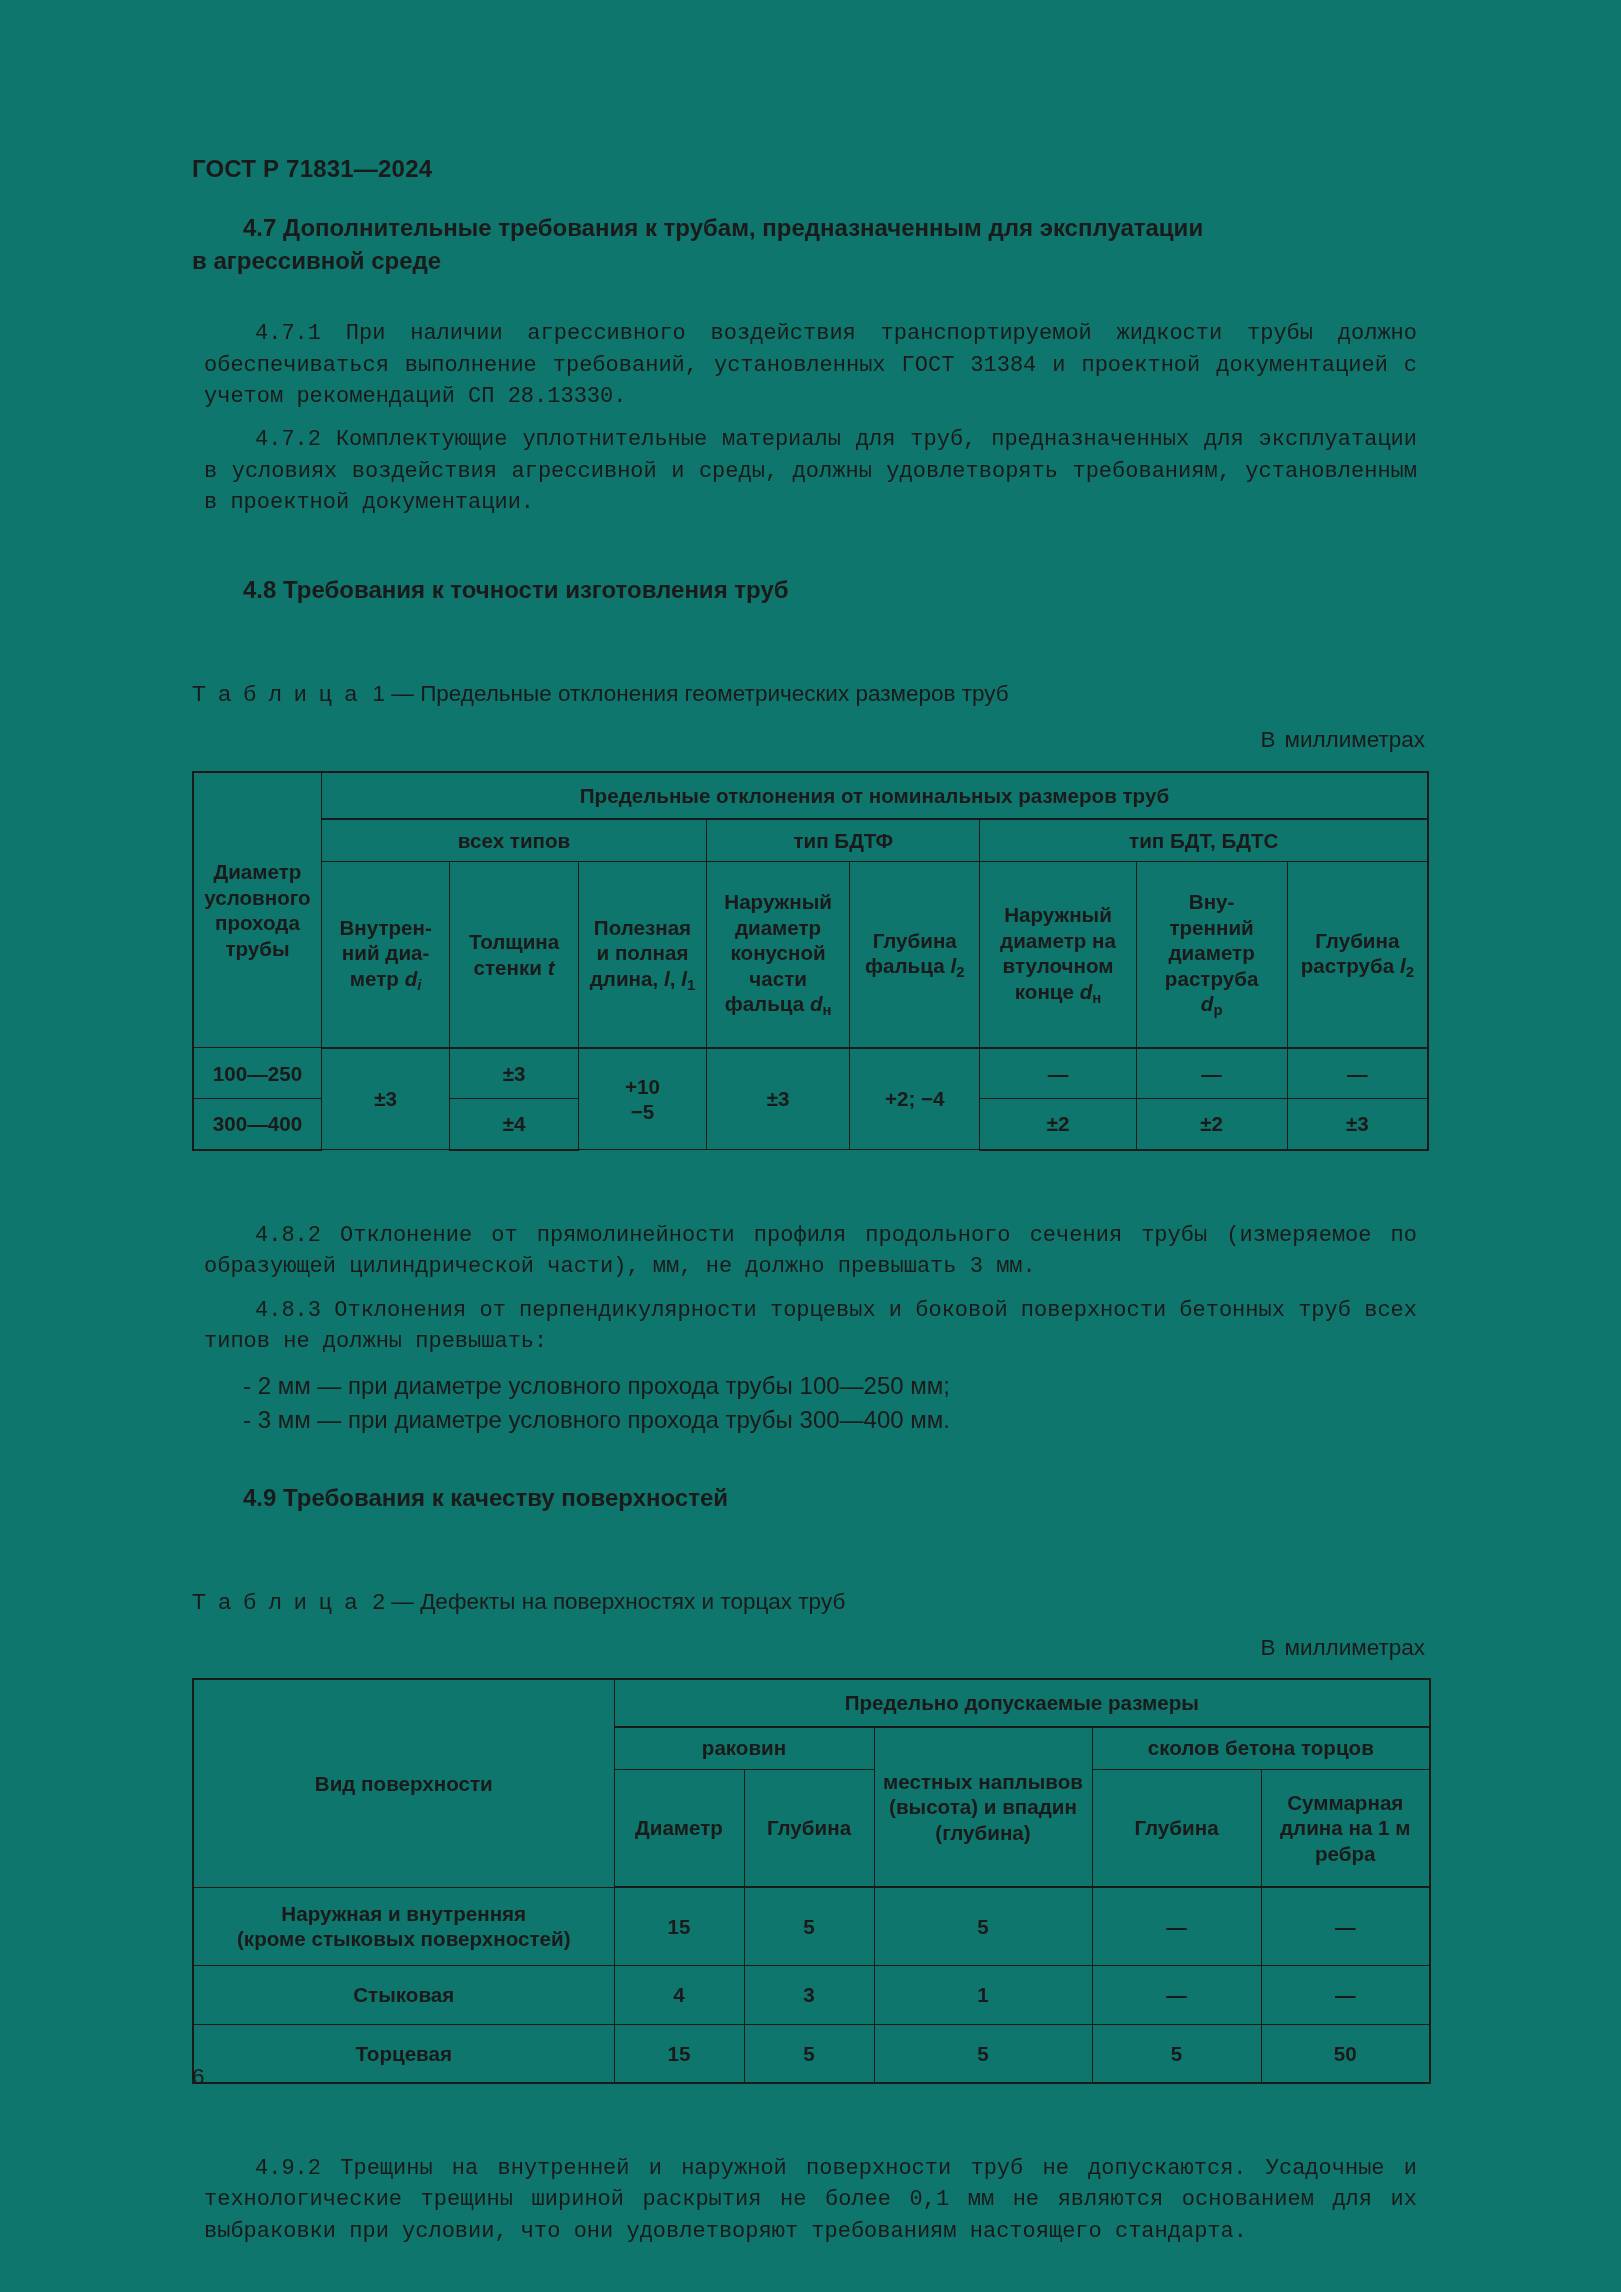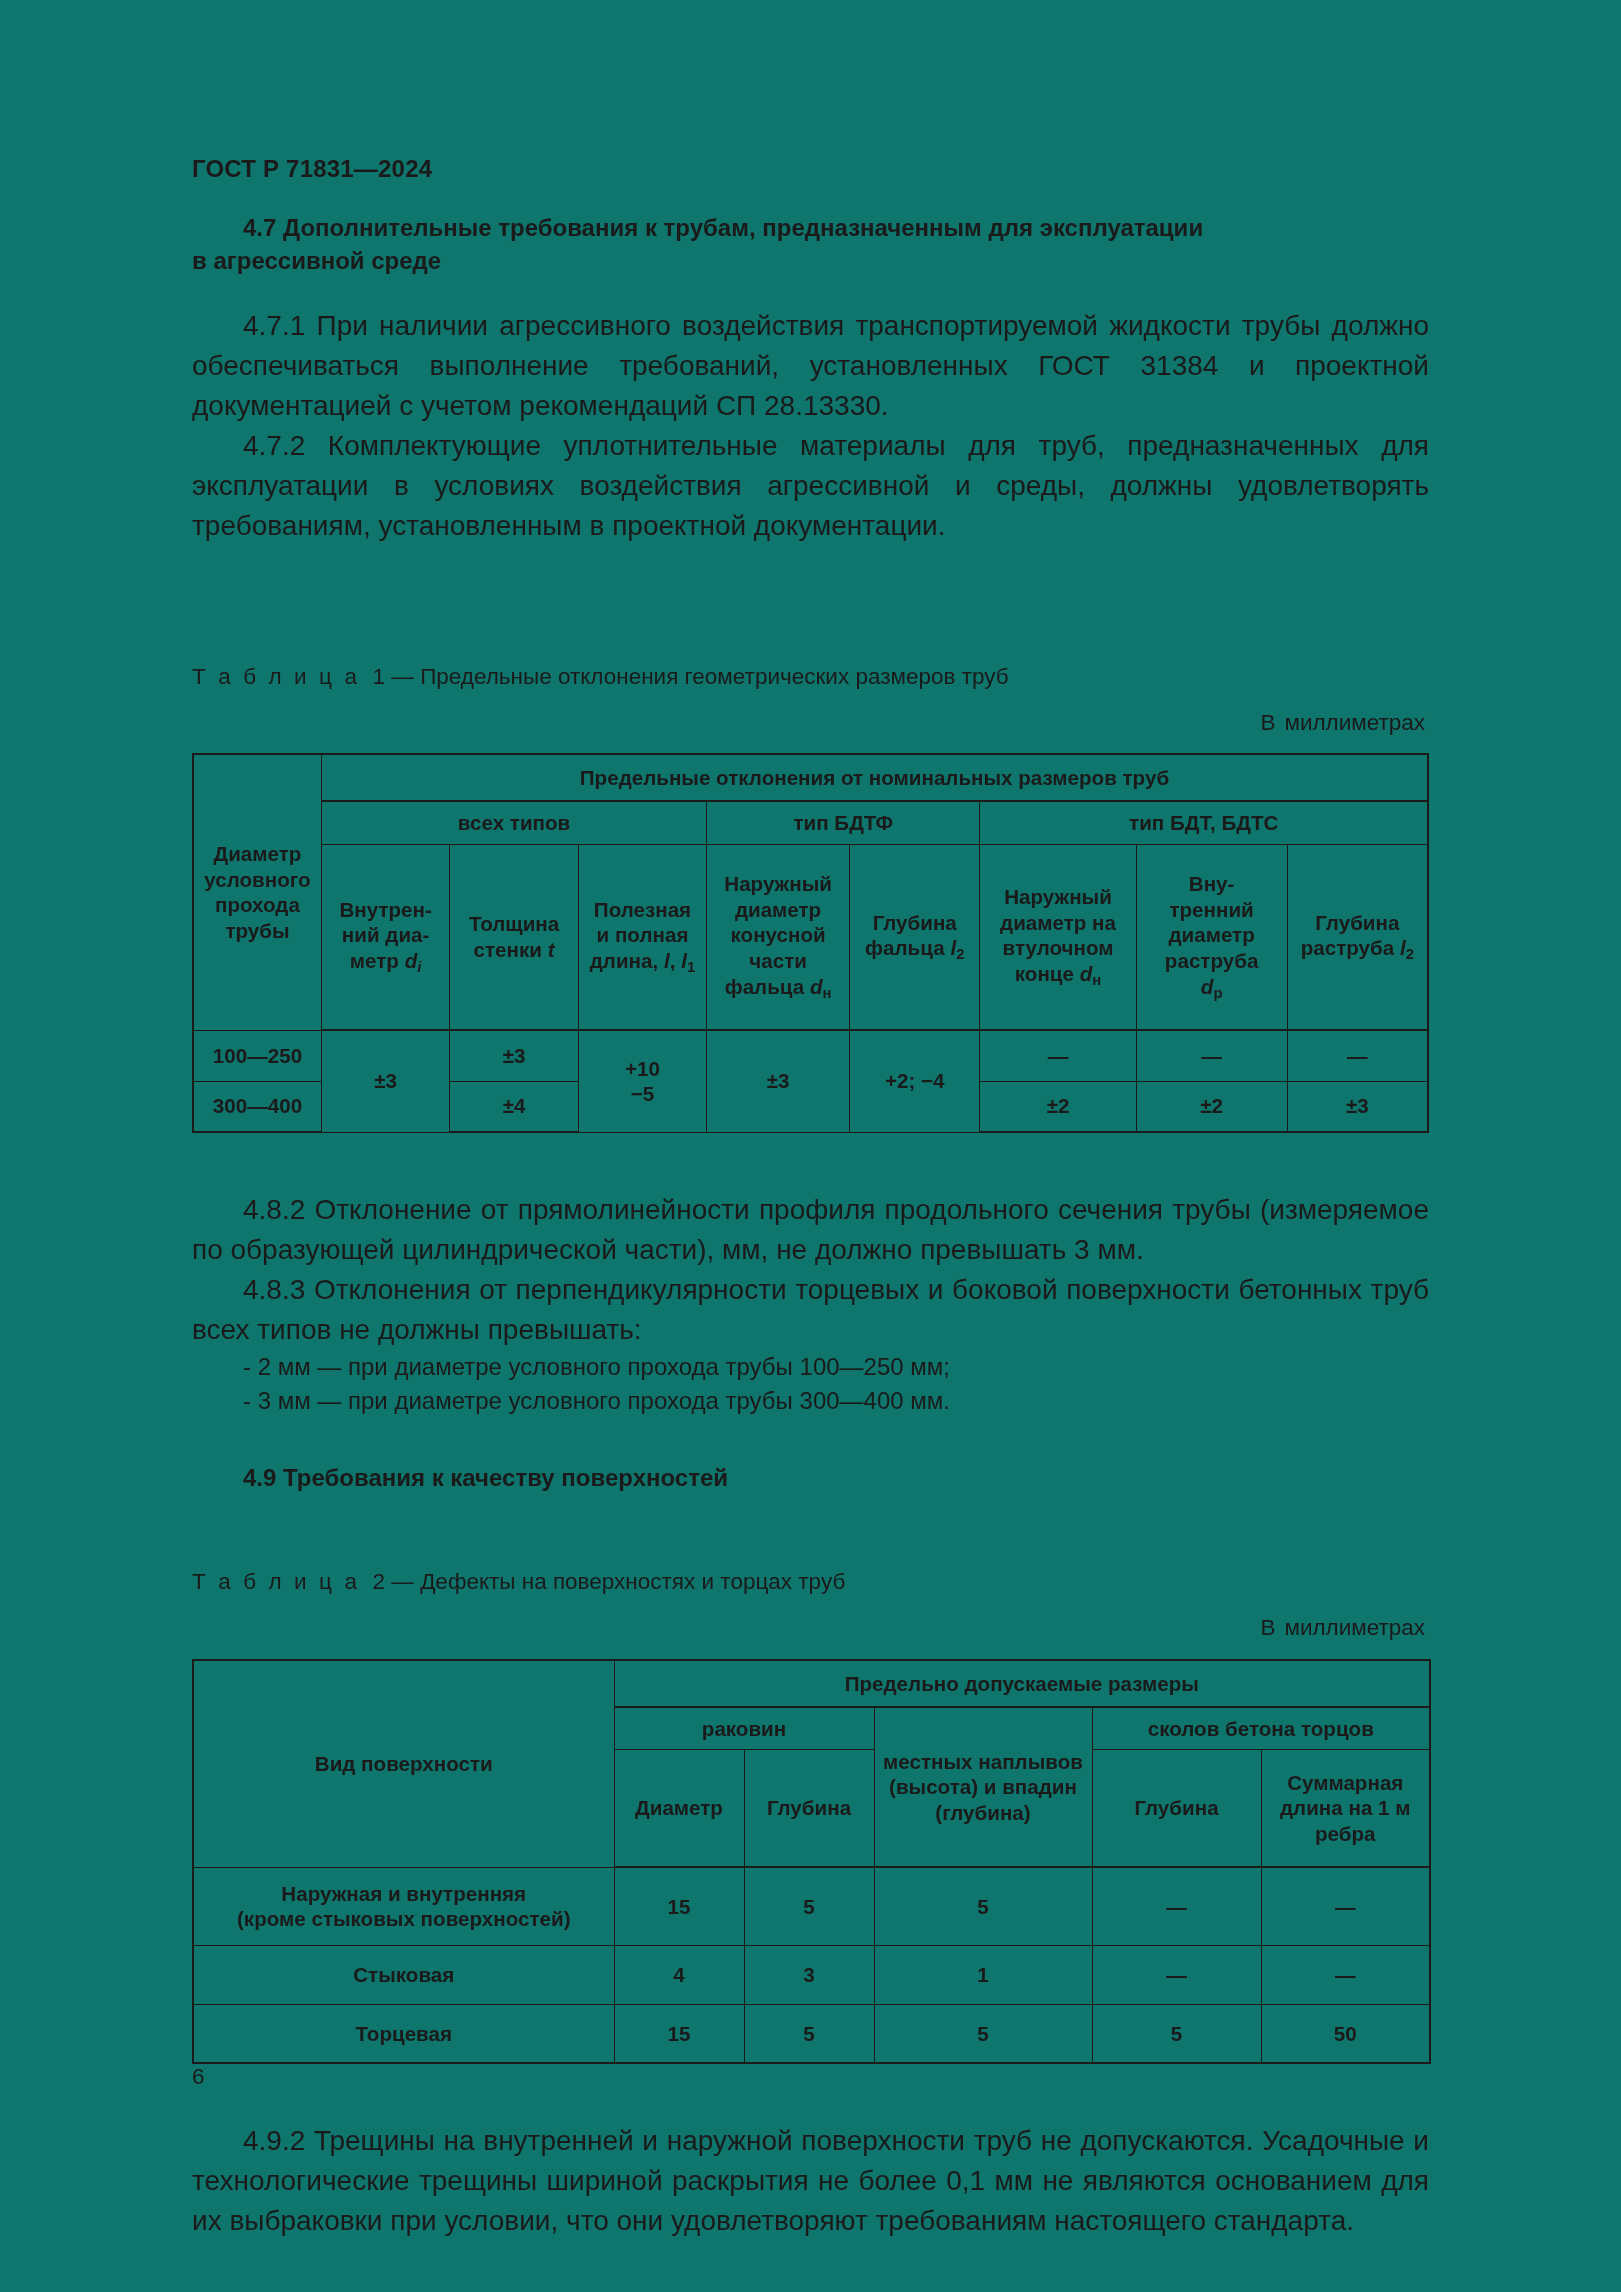--- a/index.html
+++ b/index.html
@@ -39,26 +39,27 @@
     font-weight: bold;
     line-height: 1.38;
     margin: 0;
     text-indent: 51px;
   }
   .h-sec .cont {
     display: block;
     text-indent: 0;
   }
   p.body {
-    font-size: 28px;
+    font-size: 22px;
     line-height: 1.425;
-    margin: 0;
+    margin: 12px;
     text-align: justify;
     text-indent: 51px;
     hyphens: manual;
+    font-family: Liberation Mono, monospace;
   }
   p.dash {
     font-size: 24px;
     line-height: 1.425;
     margin: 0;
     text-indent: 51px;
     text-align: left;
   }
   .tbl-caption {
     font-size: 22.5px;
@@ -127,20 +128,21 @@
       <span class="cont">в агрессивной среде</span>
     </div>
 
     <div class="vspace-md"></div>
 
     <p class="body">4.7.1 При наличии агрессивного воздействия транспортируемой жидкости трубы должно обеспечиваться выполнение требований, установленных ГОСТ 31384 и проектной документацией с учетом рекомендаций СП 28.13330.</p>
     <p class="body">4.7.2 Комплектующие уплотнительные материалы для труб, предназначенных для эксплуатации в условиях воздействия агрессивной и среды, должны удовлетворять требованиям, установленным в проектной документации.</p>
 
     <div class="vspace-lg"></div>
 
+    <div class="h-sec">4.8 Требования к точности изготовления труб</div>
 
     <div class="vspace-md"></div>
 
 
     <div class="vspace-lg"></div>
 
     <p class="tbl-caption">
       <span class="sp">Т а б л и ц а</span>&nbsp;
       <span>1</span>
       <span>—</span>

